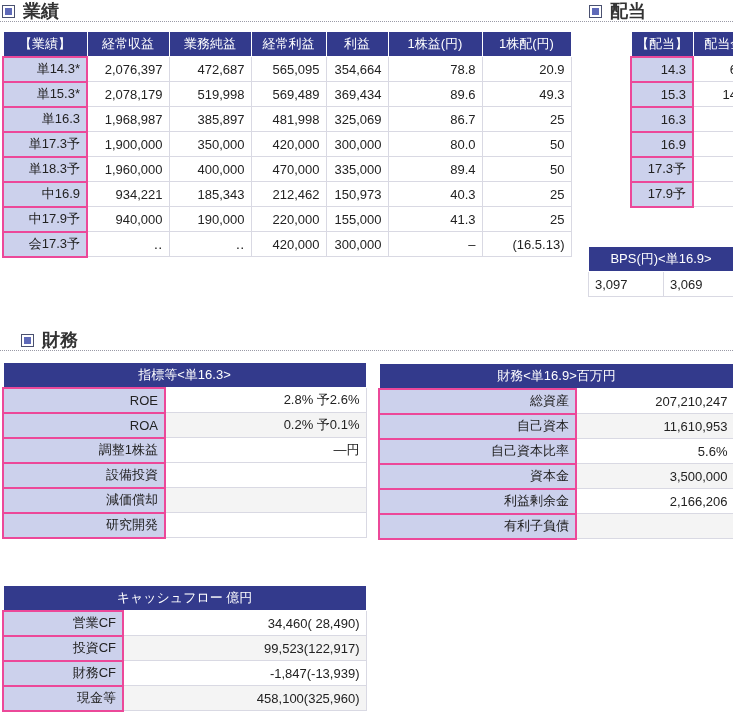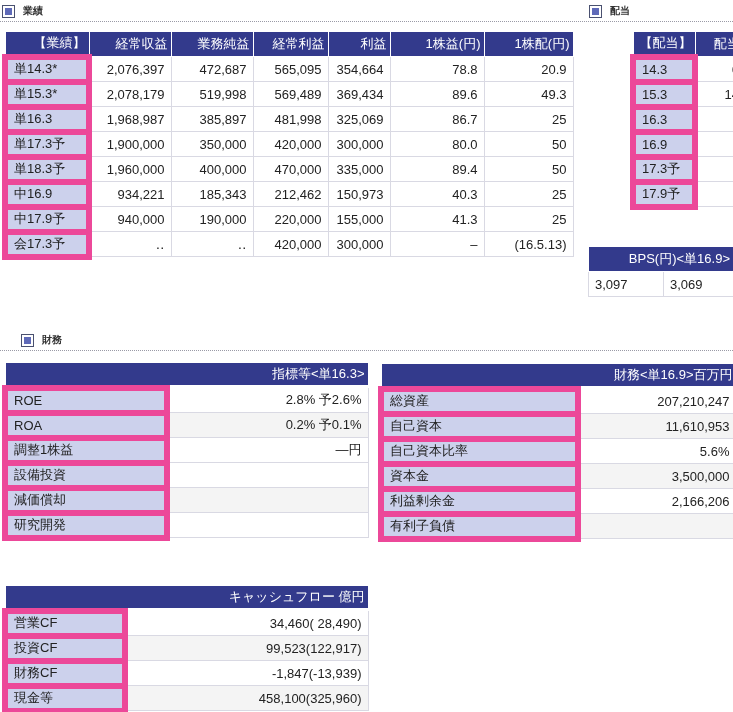--- a/index.html
+++ b/index.html
@@ -1,34 +1,34 @@
 <!DOCTYPE html>
 <html style="--header-bg: #333a8c; --header-text: #ffffff; --label-bg: #ccd1ec; --alt-row-bg: #f4f4f4; --icon-fill: #5f6ab8;"><head>
 <meta charset="utf-8">
 <style>
   * { margin:0; padding:0; box-sizing:border-box; }
   html,body { background:#fff; }
   body { font-family:"Liberation Sans","DejaVu Sans",sans-serif; }
   .canvas { position:relative; width:733px; height:712px; background:#fff; overflow:hidden; }
 
   .sec-title { position:absolute; display:flex; align-items:center; gap:8px;
-               font-size:10px; font-weight:bold; color:#333; height:16px; }
+               font-size:18px; font-weight:bold; color:#333; height:16px; }
   .sec-icon { width:13px; height:13px; border:1px solid #4a5170; background:#fff;
               display:inline-block; position:relative; flex:0 0 auto; }
   .sec-icon::after { content:""; position:absolute; left:2px; top:2px; right:2px; bottom:2px;
                      background:var(--icon-fill,#5f6ab8); }
   .rule { position:absolute; left:0; width:733px; height:0; border-top:1px dotted #9a9aa6; }
 
   table { border-collapse:collapse; position:absolute; table-layout:fixed;
           font-size:13px; color:#222; border:1px solid #c9c9d6; }
   th { background:var(--header-bg,#333a8c); color:var(--header-text,#fff); font-weight:normal;
-       height:25px; text-align:right; border:1px solid #fff; padding:0 3px;
+       height:25px; text-align:center; border:1px solid #fff; padding:0 3px;
        overflow:hidden; white-space:nowrap; font-size:13px; }
   td { height:25px; padding:0 6px; overflow:hidden; white-space:nowrap; }
-  td.lbl { background:var(--label-bg,#ccd1ec); border:6px solid #ec4899; text-align:left; }
+  td.lbl { background:var(--label-bg,#ccd1ec); border:2px solid #ec4899; text-align:right; }
   td.val { background:#fff; border:1px solid #d9d9e3; text-align:right; }
   td.val.left { text-align:left; }
   tr.alt td.val { background:var(--alt-row-bg,#f4f4f4);padding-left:20px; }
 </style>
 </head>
 <body>
 
 <div class="canvas">
 
   <div class="sec-title" style="left:2px; top:3px;">

